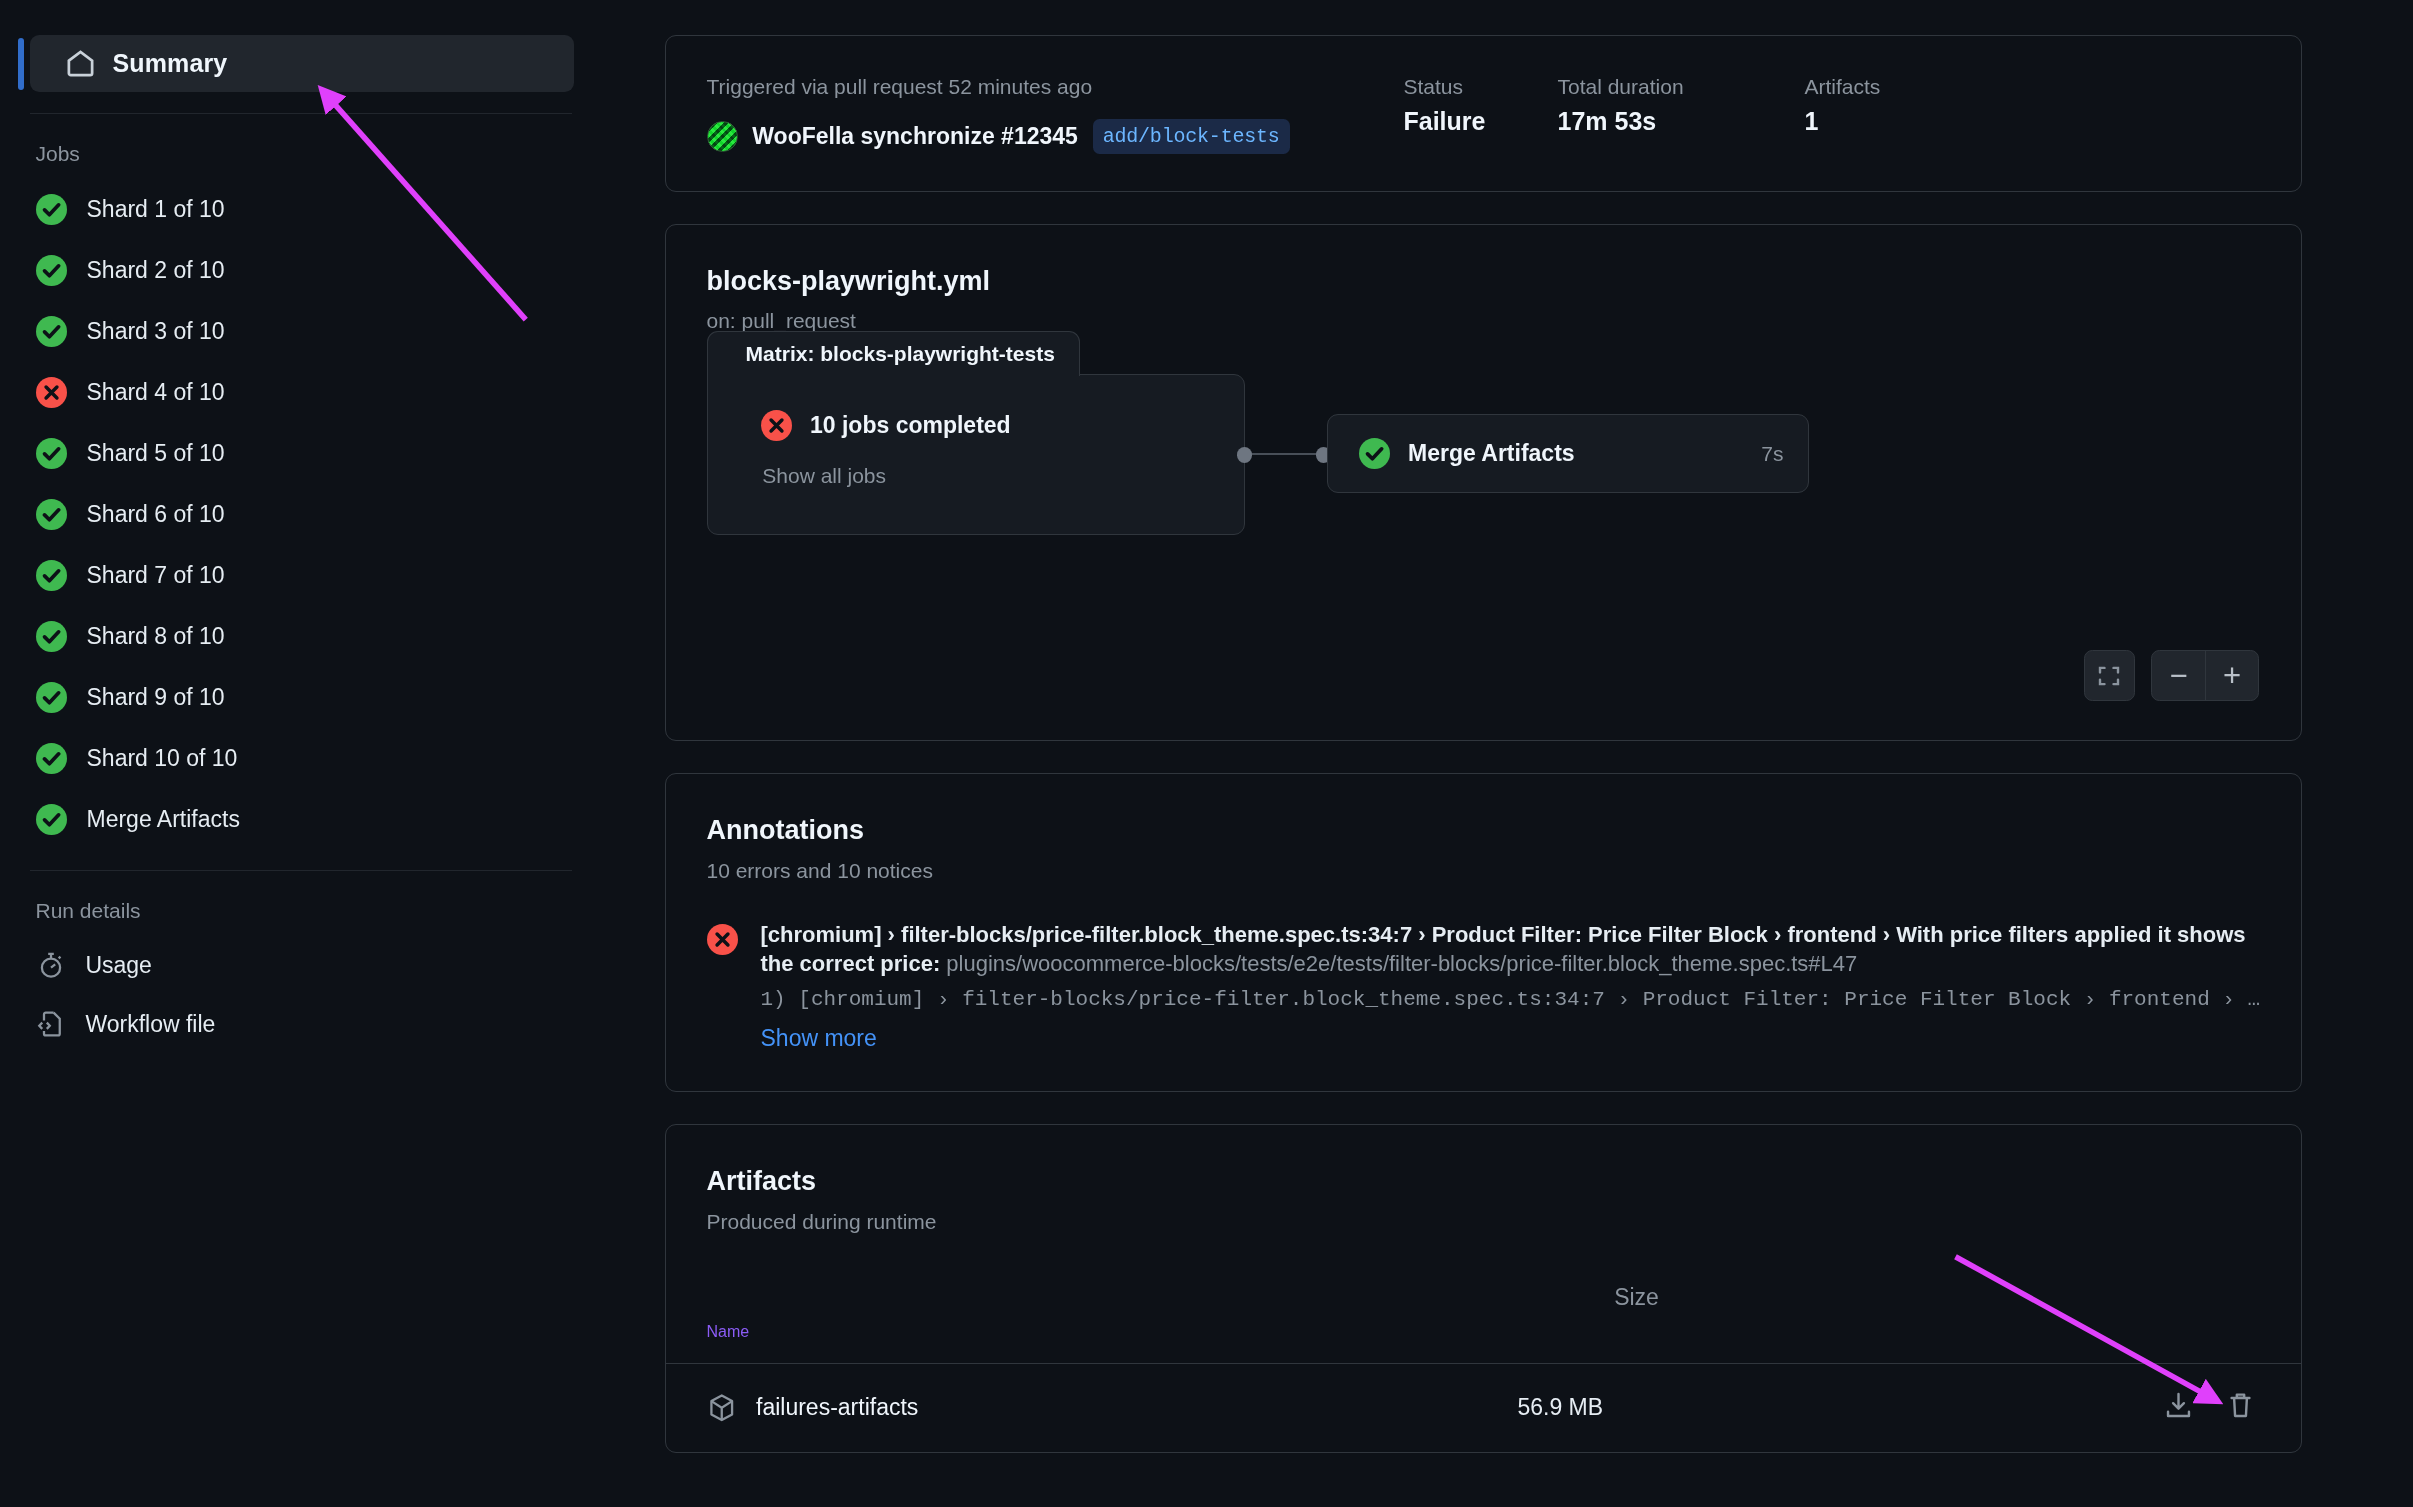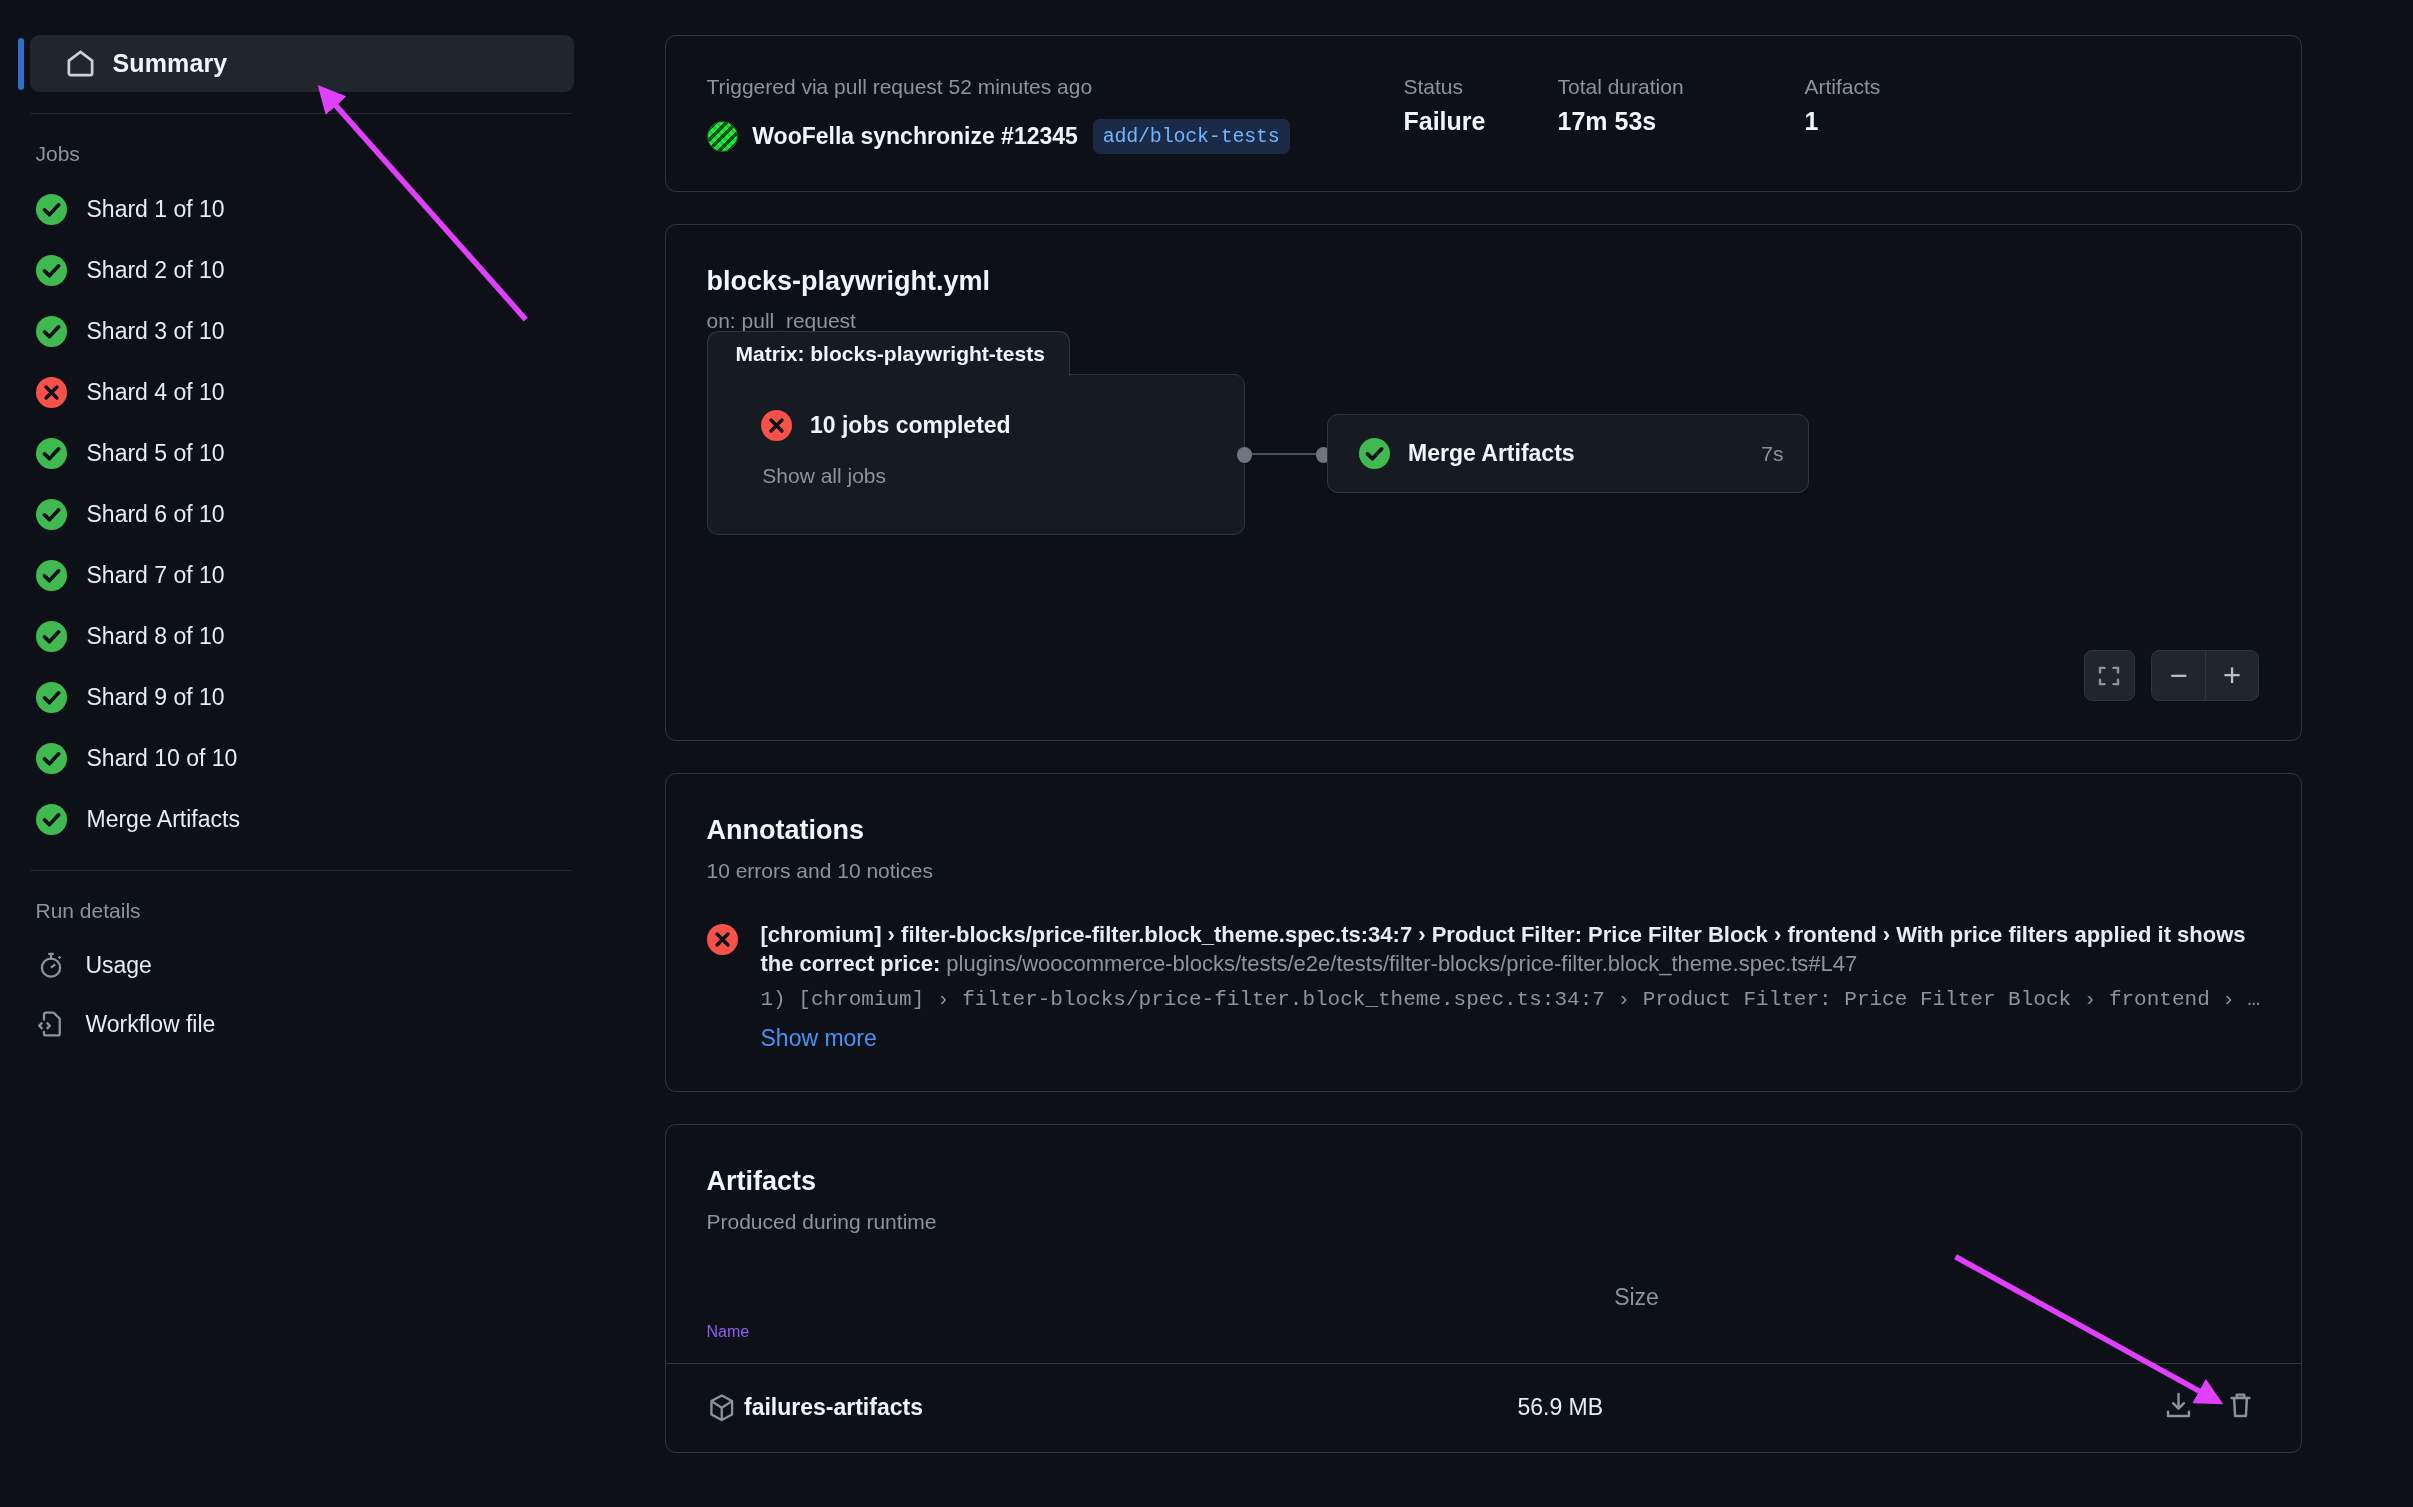--- a/index.html
+++ b/index.html
@@ -120,21 +120,21 @@
     border-radius: 11px;
     border-top-left-radius: 0;
   }
   .matrix-tab {
     position: absolute; left: -0.9px; top: -44px;
     height: 45px;
     background: #161b22;
     border: 0.9px solid #30363d;
     border-bottom: none;
     border-radius: 11px 11px 0 0;
-    padding: 0 24px 0 28px;
+    padding: 0 24px 0 38px;
     display: flex; align-items: center;
   }
   .matrix-tab span { font-size: 21px; font-weight: 700; color: #f0f6fc; white-space: nowrap; }
   .matrix-body { padding: 35px 0 0 53px; }
   .matrix-jobs { display: flex; align-items: center; }
   .matrix-jobs .mj-label { font-size: 23px; font-weight: 700; color: #f0f6fc; margin-left: 18.5px; }
   .show-all { font-size: 21px; color: #8b949e; margin: 23px 0 0 1.8px; }
   .edge {
     position: absolute; left: 538px; top: 79px;
     width: 78px; height: 1.8px; background: #484f58;
@@ -202,21 +202,21 @@
   .art-card { padding: 41px 0 0 0; }
   .art-head { padding: 0 41px; }
   .art-cols {
     display: flex; padding: 0 41px; margin-top: 50px; padding-bottom: 22px;
     border-bottom: 0.9px solid #30363d;
   }
   .art-cols .c-name { flex: 1; font-size: 16px; color: #8b5cf6; margin-top: 39px; }
   .art-cols .c-size { flex: 0 0 646px; font-size: 23px; color: #8b949e; }
   .art-row { display: flex; align-items: center; padding: 26px 41px 28px 41px; }
   .art-row .a-name { flex: 1; display: flex; align-items: center; }
-  .art-row .a-name .nm { font-size: 23px; font-weight: 700; color: #f0f6fc; margin-left: 8px; }
+  .art-row .a-name .nm { font-size: 23px; font-weight: 400; color: #f0f6fc; margin-left: 20px; }
   .art-row .a-size { flex: 0 0 646px; font-size: 23px; color: #e6edf3; }
   .art-actions { display: flex; align-items: center; gap: 31px; color: #8b949e; padding-right: 3.7px; }
   .pkg-ico { width: 29.5px; height: 29.5px; color: #8b949e; }
 
   
   .arrow { position: absolute; pointer-events: none; }
   svg { overflow: visible; }
 </style>
 </head>
 <body>

